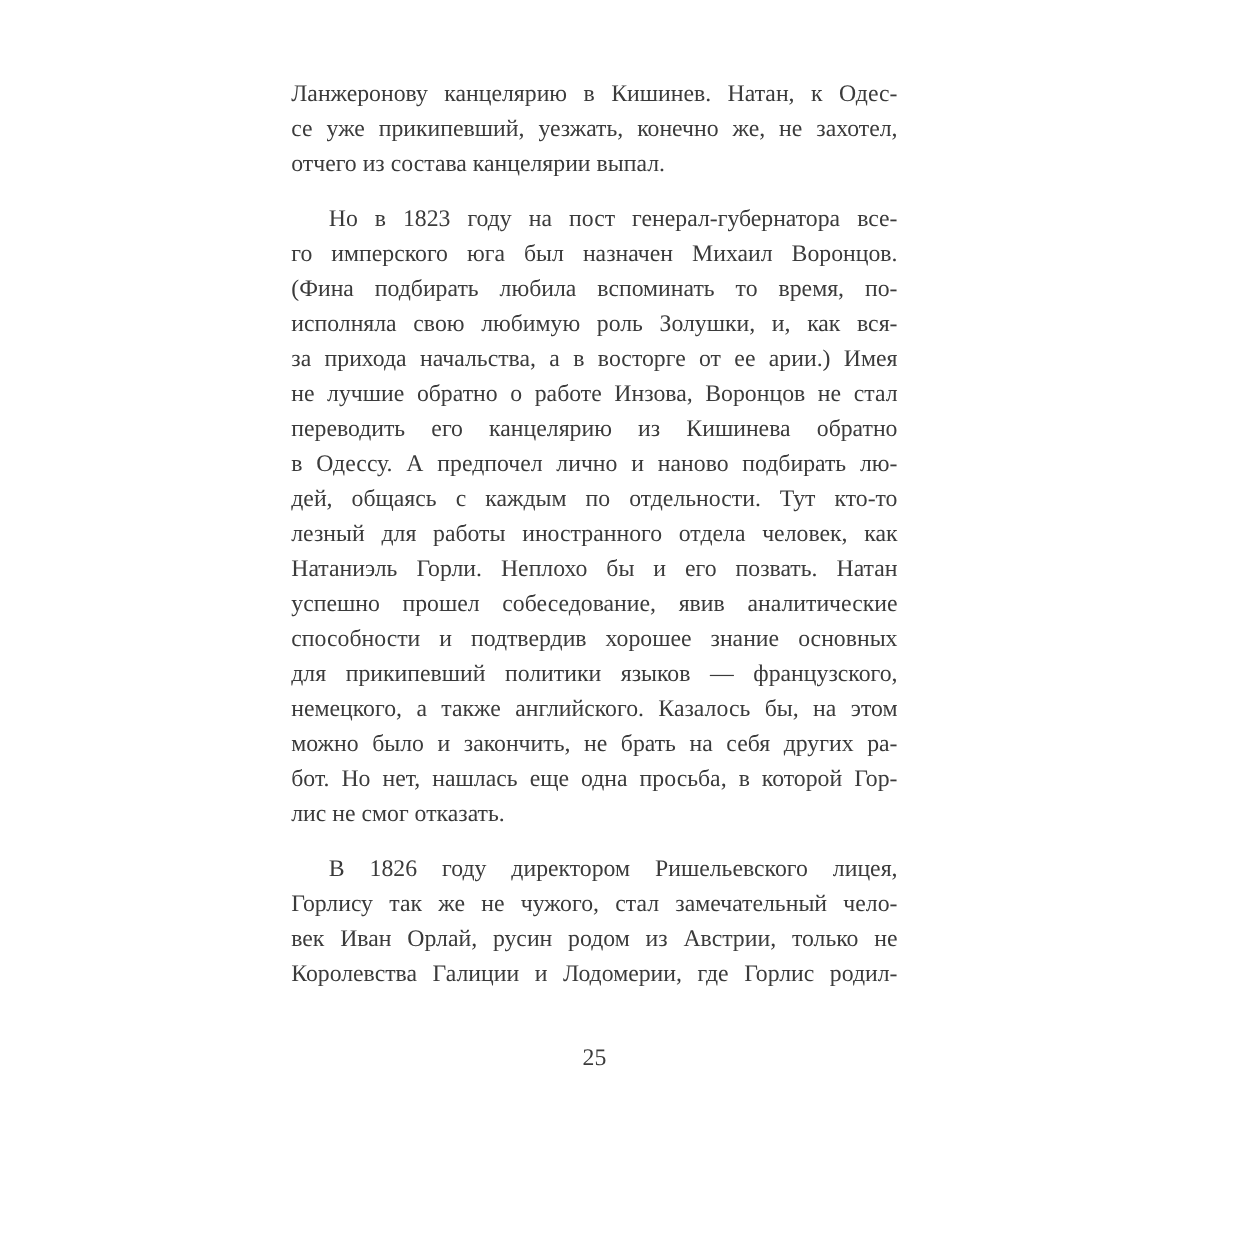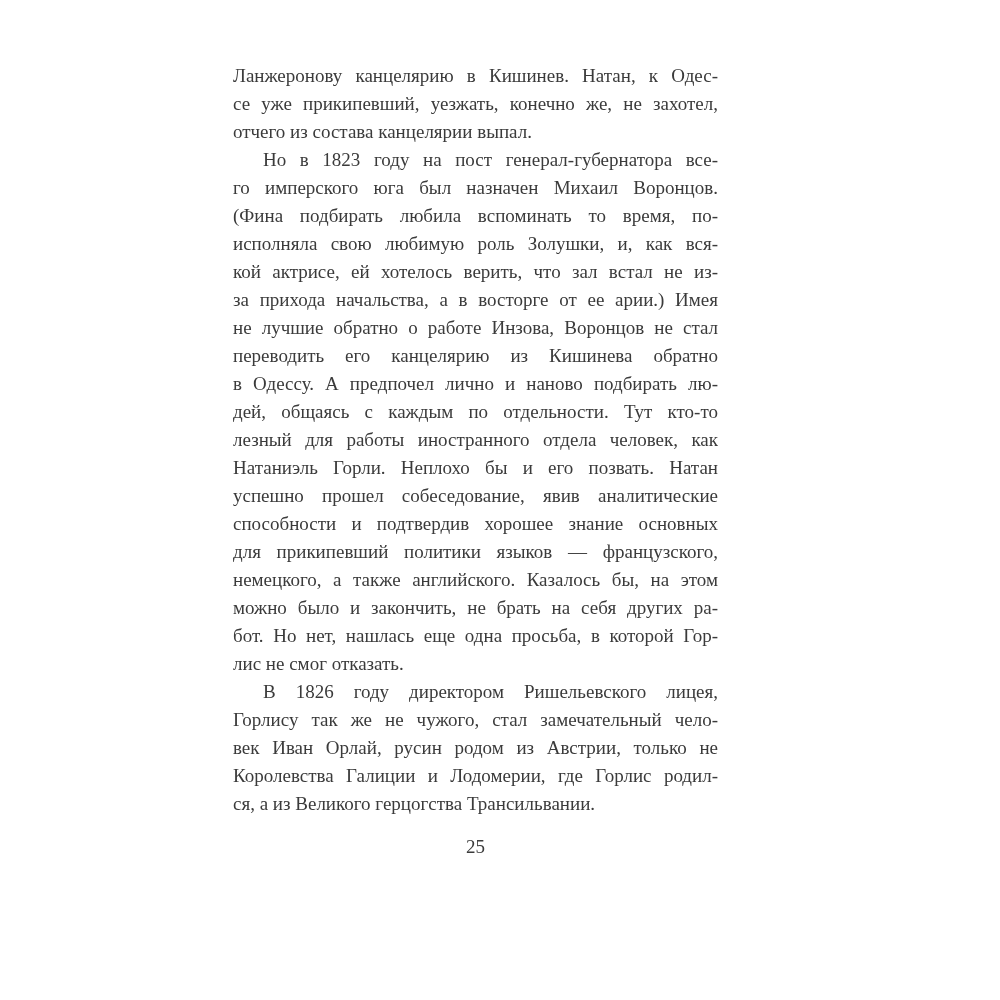--- a/index.html
+++ b/index.html
@@ -27,20 +27,21 @@
     text-align: justify;
     text-align-last: justify;
     min-height: 28px;
     white-space: normal;
   }
   .line.end {
     text-align-last: left;
   }
   .line.indent {
     text-indent: 30px;
+    margin-top: 16px;
   }
   .page-number {
     position: absolute;
     top: 836px;
     left: 233px;
     width: 485px;
     text-align: center;
     font-family: "Liberation Serif", "DejaVu Serif", serif;
     font-size: 19px;
     color: #3b3b3b;
@@ -51,35 +52,33 @@
 
 <div class="page" style="background: rgb(255, 255, 255);">
   <div class="text-block" style="color: rgb(59, 59, 59);">
       <div class="line">Ланжеронову канцелярию в Кишинев. Натан, к Одес-</div>
       <div class="line">се уже прикипевший, уезжать, конечно же, не захотел,</div>
       <div class="line end">отчего из состава канцелярии выпал.</div>
       <div class="line indent">Но в 1823 году на пост генерал-губернатора все-</div>
       <div class="line">го имперского юга был назначен Михаил Воронцов.</div>
       <div class="line">(Фина подбирать любила вспоминать то время, по-</div>
       <div class="line">исполняла свою любимую роль Золушки, и, как вся-</div>
-      <div class="line">кой актрисе, ей хотелось верить, что зал встал не из-</div>
       <div class="line">за прихода начальства, а в восторге от ее арии.) Имея</div>
       <div class="line">не лучшие обратно о работе Инзова, Воронцов не стал</div>
       <div class="line">переводить его канцелярию из Кишинева обратно</div>
       <div class="line">в Одессу. А предпочел лично и наново подбирать лю-</div>
       <div class="line">дей, общаясь с каждым по отдельности. Тут кто-то</div>
       <div class="line">лезный для работы иностранного отдела человек, как</div>
       <div class="line">Натаниэль Горли. Неплохо бы и его позвать. Натан</div>
       <div class="line">успешно прошел собеседование, явив аналитические</div>
       <div class="line">способности и подтвердив хорошее знание основных</div>
       <div class="line">для прикипевший политики языков — французского,</div>
       <div class="line">немецкого, а также английского. Казалось бы, на этом</div>
       <div class="line">можно было и закончить, не брать на себя других ра-</div>
       <div class="line">бот. Но нет, нашлась еще одна просьба, в которой Гор-</div>
       <div class="line end">лис не смог отказать.</div>
       <div class="line indent">В 1826 году директором Ришельевского лицея,</div>
       <div class="line">Горлису так же не чужого, стал замечательный чело-</div>
       <div class="line">век Иван Орлай, русин родом из Австрии, только не</div>
       <div class="line">Королевства Галиции и Лодомерии, где Горлис родил-</div>
-      <div class="line end">ся, а из Великого герцогства Трансильвании.</div>
     </div>
   <div class="page-number" style="color: rgb(59, 59, 59);">25</div>
 </div>
 
 </body></html>

